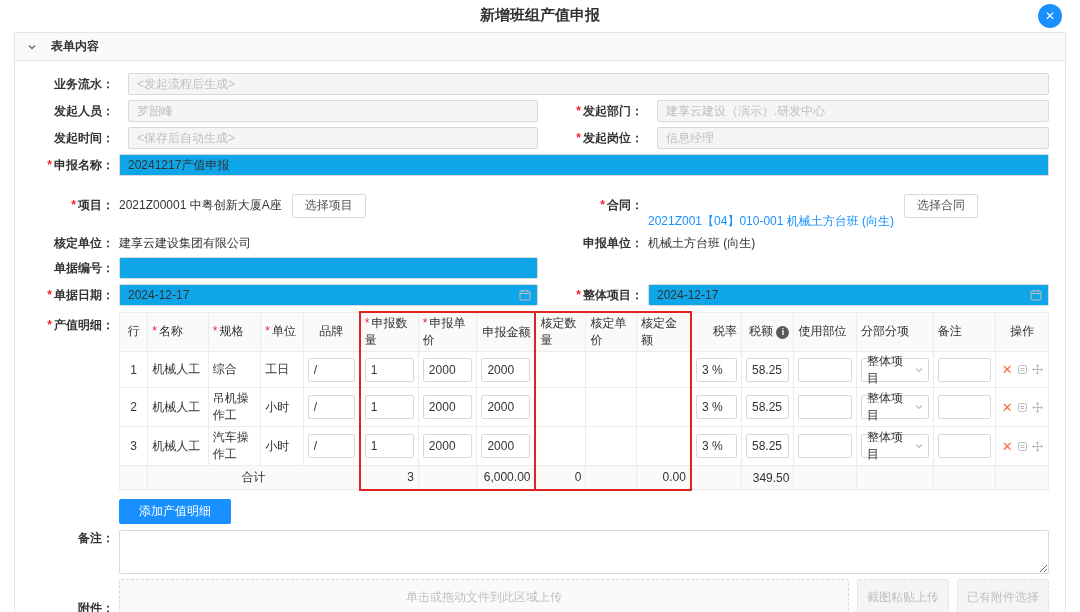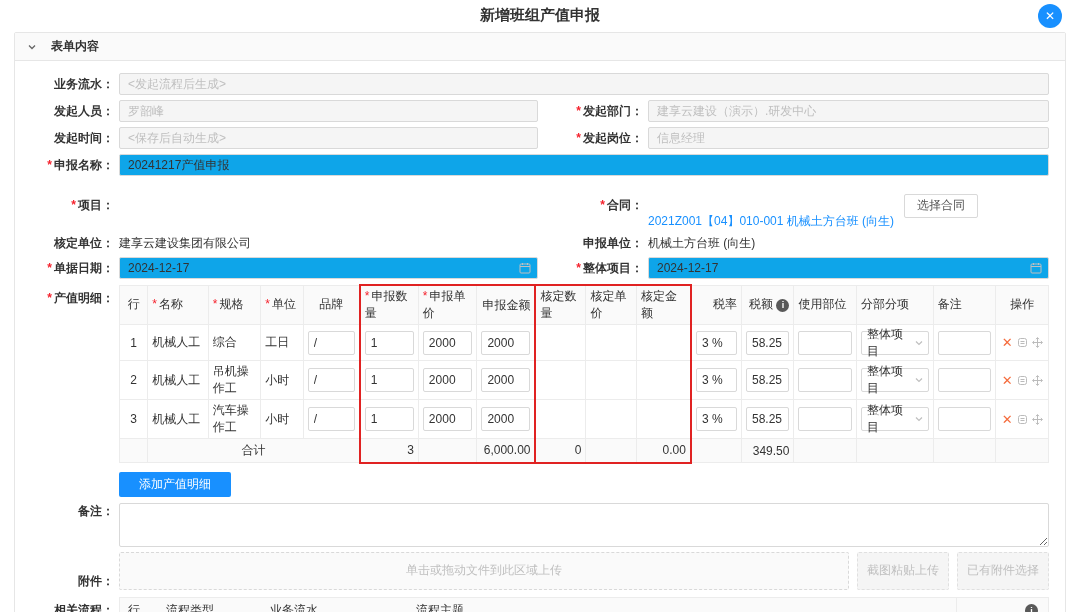--- a/index.html
+++ b/index.html
@@ -24,21 +24,21 @@
   .fcol-left { flex:0 0 507px; display:flex; align-items:center; }
   .fcol-right { flex:1; display:flex; align-items:center;justify-content:center; }
   .flabel { flex:0 0 88px; text-align:right; padding-right:5px; font-weight:bold; color:#333; white-space:nowrap; }
   .fcol-right .flabel { flex:0 0 110px; }
   .ffield { flex:1; display:flex; align-items:center; min-width:0; }
   .req { color:var(--req); margin-right:2px; }
 
   .input { width:100%; height:22px; border:1px solid var(--border); border-radius:2px;
     padding:0 8px; font-size:12px; font-family:inherit; color:#333; background:#0ea5e9; outline:none; }
   .input::placeholder { color:var(--dis-tx); }
-  .input.disabled { background:var(--dis-bg); color:var(--dis-tx); }
+  .input.disabled { background:var(--dis-bg); color:var(--dis-tx);margin-left:9px; }
   .date-wrap { position:relative; flex:1; }
   .date-wrap .input { padding-right:24px; }
   .date-wrap svg { position:absolute; right:7px; top:5px; }
 
   .plain { color:#333; }
   .link { color:var(--accent); cursor:pointer; white-space:nowrap;margin-top:32px; }
   .btn { height:24px; padding:0 12px; margin-left:10px; background:#fff; border:1px solid var(--border);
     border-radius:2px; font-size:12px; font-family:inherit; color:#555; cursor:pointer; white-space:nowrap; }
 
   table.detail { width:100%; border-collapse:collapse; table-layout:fixed; }
@@ -143,20 +143,24 @@
     <div class="frow">
       <label class="flabel"><span class="req">*</span><span>申报名称：</span></label>
       <div class="ffield">
           <input class="input" value="20241217产值申报" style="">
         </div>
     </div>
 
     <div class="frow">
       <div class="fcol-left">
         <label class="flabel"><span class="req">*</span><span>项目：</span></label>
+        <div class="ffield">
+          <span class="plain">2021Z00001 中粤创新大厦A座</span>
+          <button class="btn">选择项目</button>
+        </div>
       </div>
       <div class="fcol-right">
         <label class="flabel"><span class="req">*</span><span>合同：</span></label>
         <div class="ffield">
           <span class="link">2021Z001【04】010-001 机械土方台班 (向生)</span>
           <button class="btn">选择合同</button>
         </div>
       </div>
     </div>
 
@@ -168,20 +172,28 @@
           </div>
       </div>
       <div class="fcol-right">
         <label class="flabel"><span class="req"></span><span>申报单位：</span></label>
         <div class="ffield">
             <span class="plain">机械土方台班 (向生)</span>
           </div>
       </div>
     </div>
 
+    <div class="frow">
+      <div class="fcol-left">
+        <label class="flabel"><span class="req"></span><span>单据编号：</span></label>
+        <div class="ffield">
+            <input class="input" value="" style="">
+          </div>
+      </div>
+    </div>
 
     <div class="frow">
       <div class="fcol-left">
         <label class="flabel"><span class="req">*</span><span>单据日期：</span></label>
         <div class="ffield">
           <div class="date-wrap">
             <input class="input" value="2024-12-17" style="">
             <svg width="12" height="12" viewBox="0 0 12 12">
                 <rect x="1" y="2" width="10" height="9" rx="1" fill="none" stroke="#bfbfbf"></rect>
                 <line x1="1" y1="4.5" x2="11" y2="4.5" stroke="#bfbfbf"></line>

